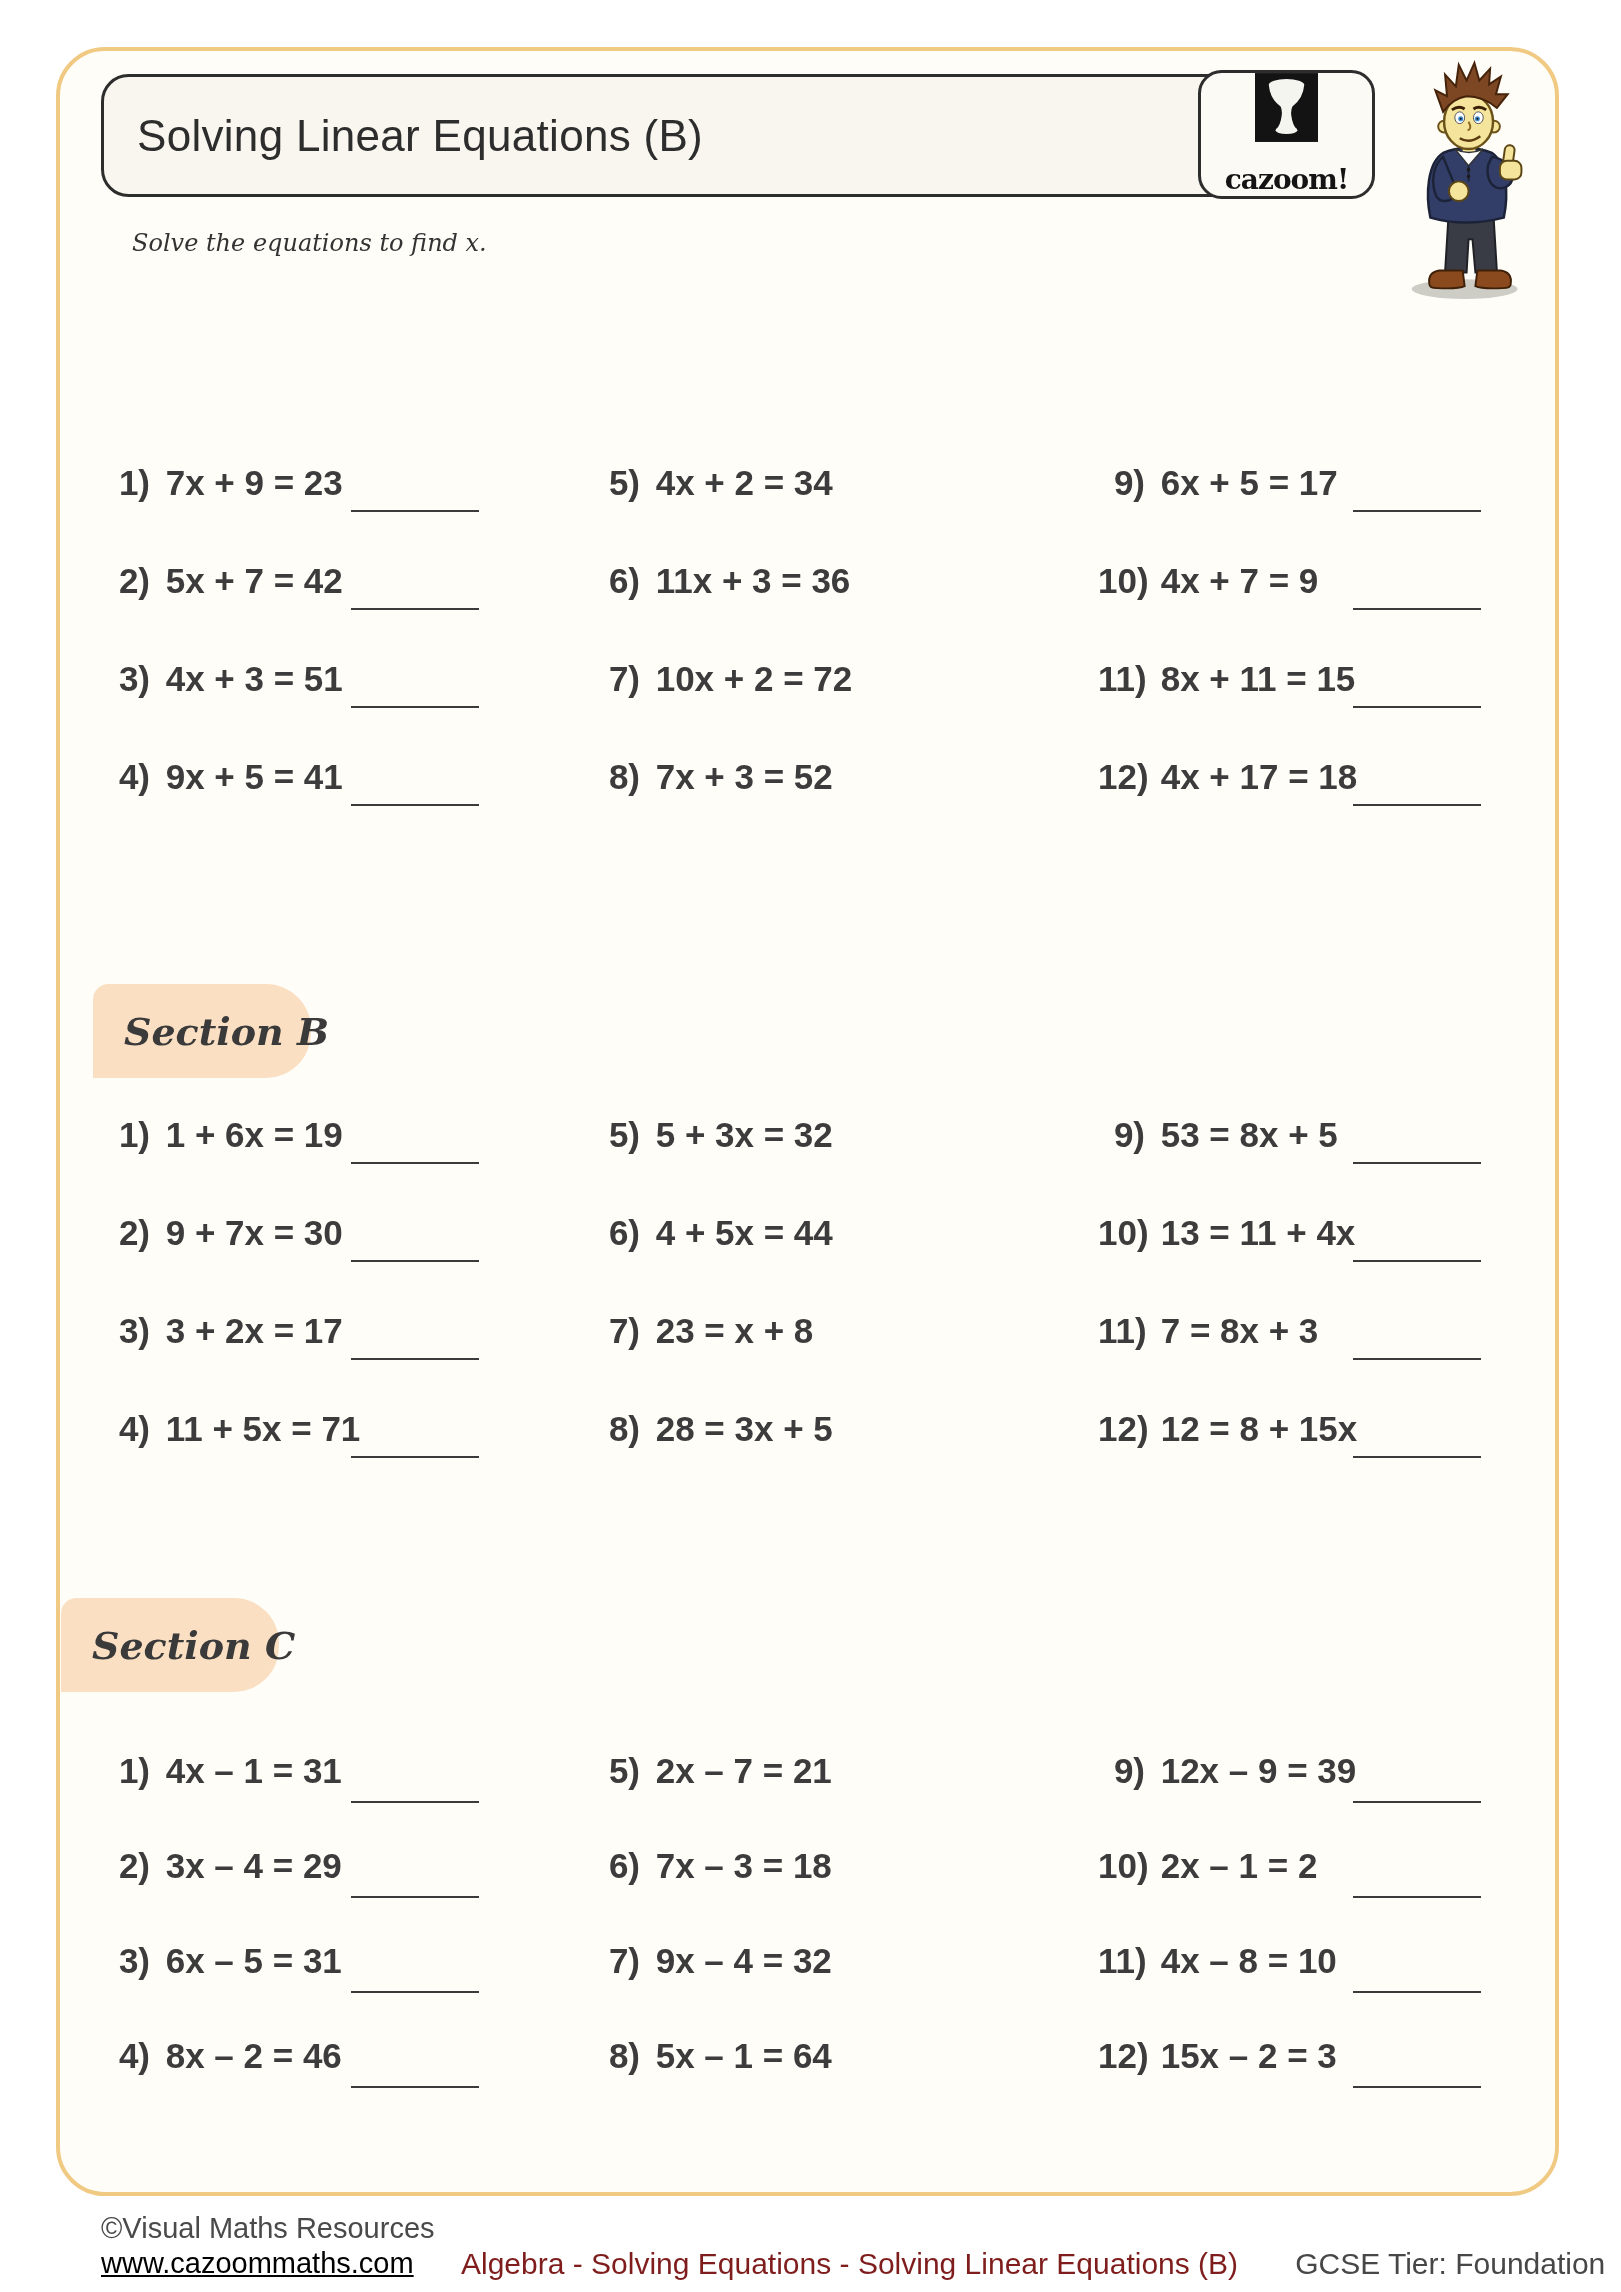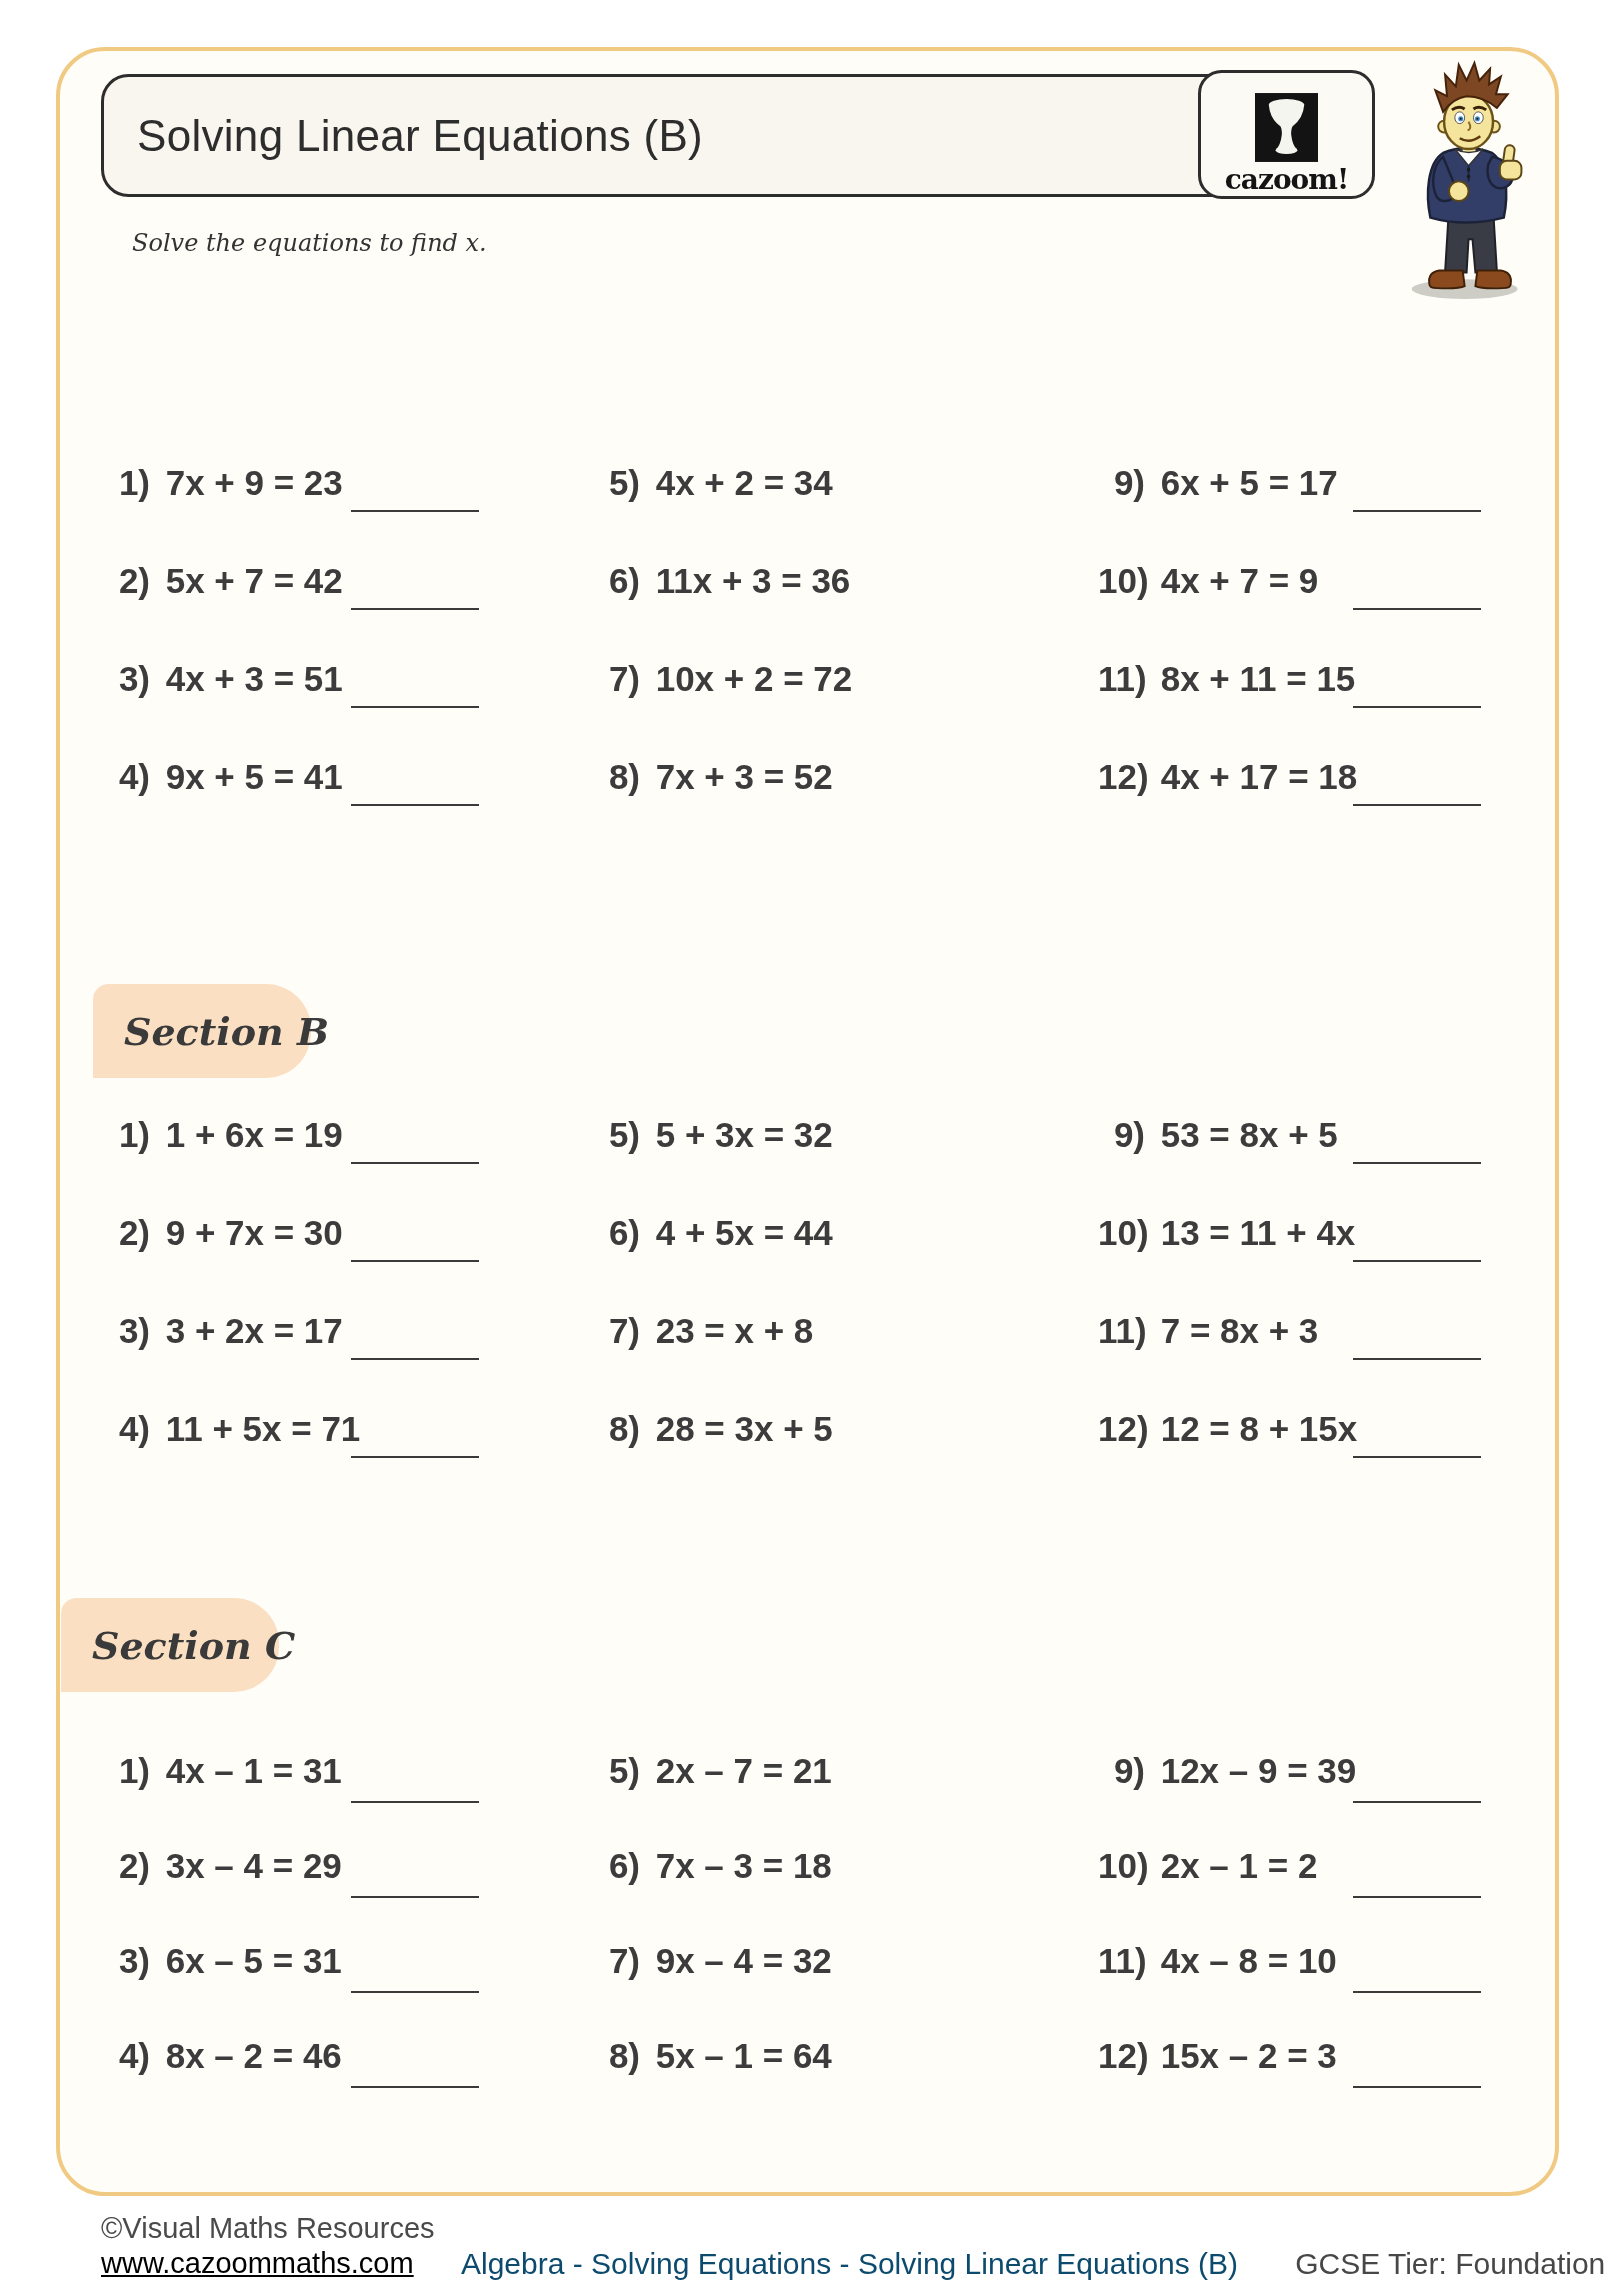--- a/index.html
+++ b/index.html
@@ -17,21 +17,21 @@
     box-sizing:border-box; display:flex; align-items:center;
   }
   .title {
     padding-left:33px; font-size:44px; font-weight:normal; color:#2d2d2d;
     letter-spacing:0.3px;
   }
   .logobox {
     position:absolute; left:1198px; top:70px; width:177px; height:129px;
     background:#fcfaf4; border:3.9px solid #2d2d2d; border-radius:23.5px;
     box-sizing:border-box; display:flex; flex-direction:column;
-    align-items:center; justify-content:flex-end;
+    align-items:center; justify-content:space-between;
   }
   .drumsq { width:63px; height:69px; }
   .wordmark {
     font-family:"DejaVu Serif", serif; font-weight:bold; font-size:28px;
     color:#141414; letter-spacing:-1px; margin-top:1px;
   }
   .mascot { position:absolute; left:1400px; top:51px; }
   .instruction {
     position:absolute; left:124px; top:229px;
     font-family:"DejaVu Serif", serif; font-style:italic; font-size:24px; color:#333333;margin-left:8px;
@@ -64,21 +64,21 @@
     margin-left:15.7px; font-size:35px; font-weight:bold; color:#3c3c3c;
     line-height:43px; white-space:nowrap;
   }
   .ans { position:absolute; top:49px; width:128px; border-top:2px solid #3b3b3b; }
   #grid-c .ans { top:52px; }
   .problem:nth-child(-n+4) .ans { left:248px; }
   .problem:nth-child(n+5):nth-child(-n+8) .ans { left:760px; }
   .problem:nth-child(n+9) .ans { left:1272px; }
   .f-left { position:absolute; left:101px; top:2211px; font-size:29px; color:#4a4a4a; line-height:35px; }
   .f-link { color:#000000; text-decoration:underline; cursor:pointer; }
-  .f-center { position:absolute; left:461px; top:2247px; font-size:30px; color:#0c4a6e; }
+  .f-center { position:absolute; left:461px; top:2247px; font-size:30px; color:#7f1d1d; }
   .f-right { position:absolute; right:15.7px; top:2247px; font-size:30px; color:#474747; }
 </style>
 </head>
 <body>
 
 <div class="page">
 
   <div class="frame"></div>
 
   <div class="titlebox">

